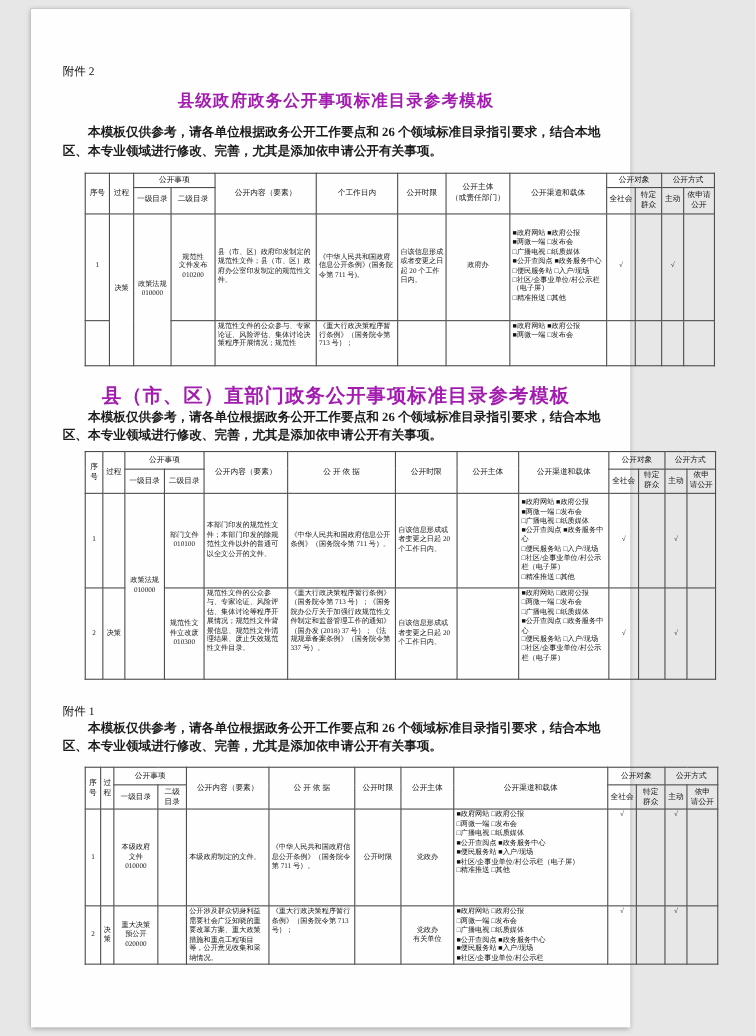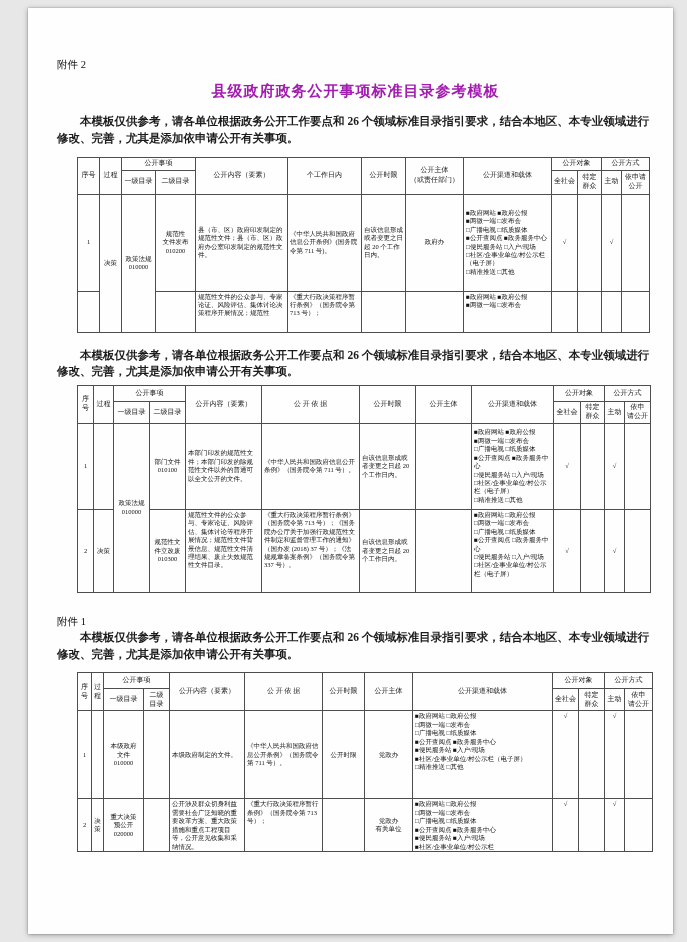--- a/index.html
+++ b/index.html
@@ -6,21 +6,21 @@
   html,body { margin:0; padding:0; }
   body {
     width:687px; height:942px; overflow:hidden;
     background:#e7e7e7;
     font-family:"Liberation Serif", serif;
     color:#1a1a1a;
     position:relative;
   }
   .page {
     position:absolute; left:28px; top:8px;
-    width:645px; height:926px;
+    width:545px; height:926px;
     background:#fefefe;
     box-shadow:0 1px 5px rgba(0,0,0,.35), 0 0 1px rgba(0,0,0,.4);
   }
   .content { padding:50px 19px 0 29px; }
   .att-label { font-size:10.5px; color:#111; }
   .doc-title {
     text-align:center; font-family:"Liberation Sans", sans-serif;
     font-weight:bold; color:#a21caf; letter-spacing:1px;
   }
   .t-a2 { font-size:15px;   margin:10px 0 12px; }
@@ -136,20 +136,21 @@
           <td class="chk"></td>
           <td class="chk"></td>
           <td class="chk"></td>
           <td class="chk"></td>
         </tr>
       </tbody>
         </table>
     </section>
 
     <section class="mt14">
+      <div class="doc-title t-a3">县（市、区）直部门政务公开事项标准目录参考模板</div>
       <p class="intro tight">本模板仅供参考，请各单位根据政务公开工作要点和 26 个领域标准目录指引要求，结合本地区、本专业领域进行修改、完善，尤其是添加依申请公开有关事项。</p>
 
       <table class="gov" style="width:573px">
         <colgroup>
           <col style="width:16px">
             <col style="width:20px">
             <col style="width:36px">
             <col style="width:36px">
           <col style="width:76px">
             <col style="width:98px">

